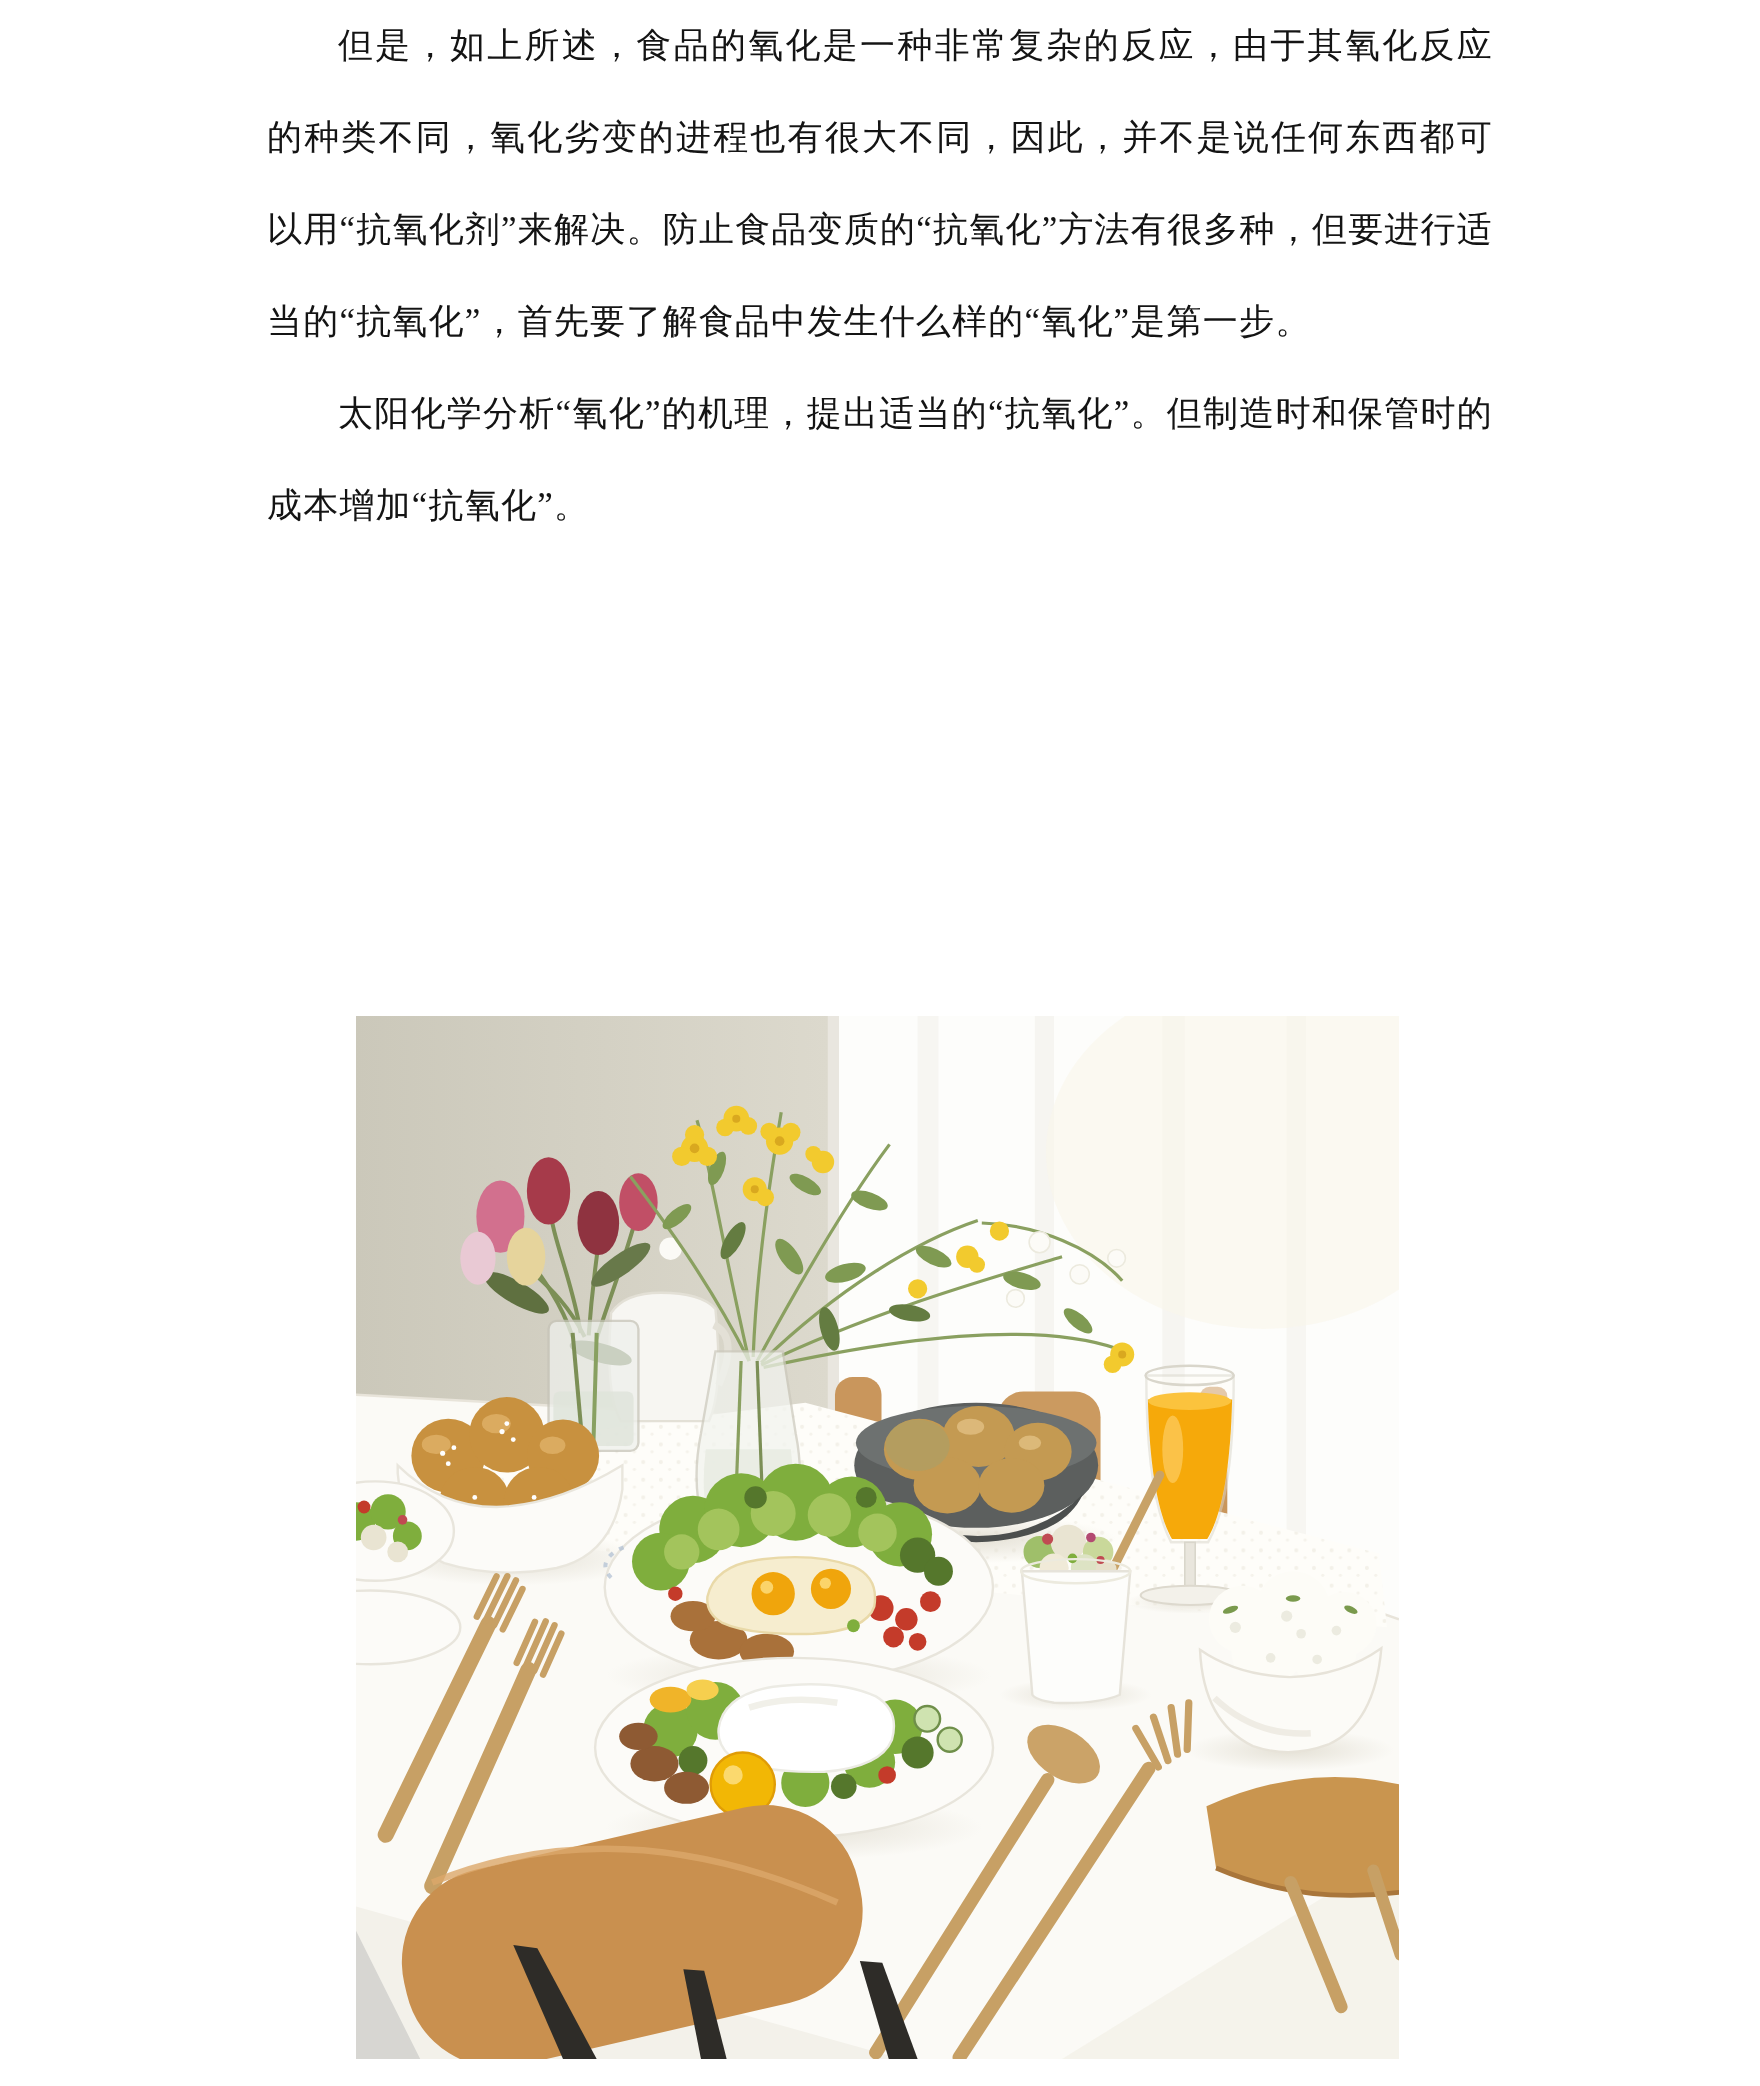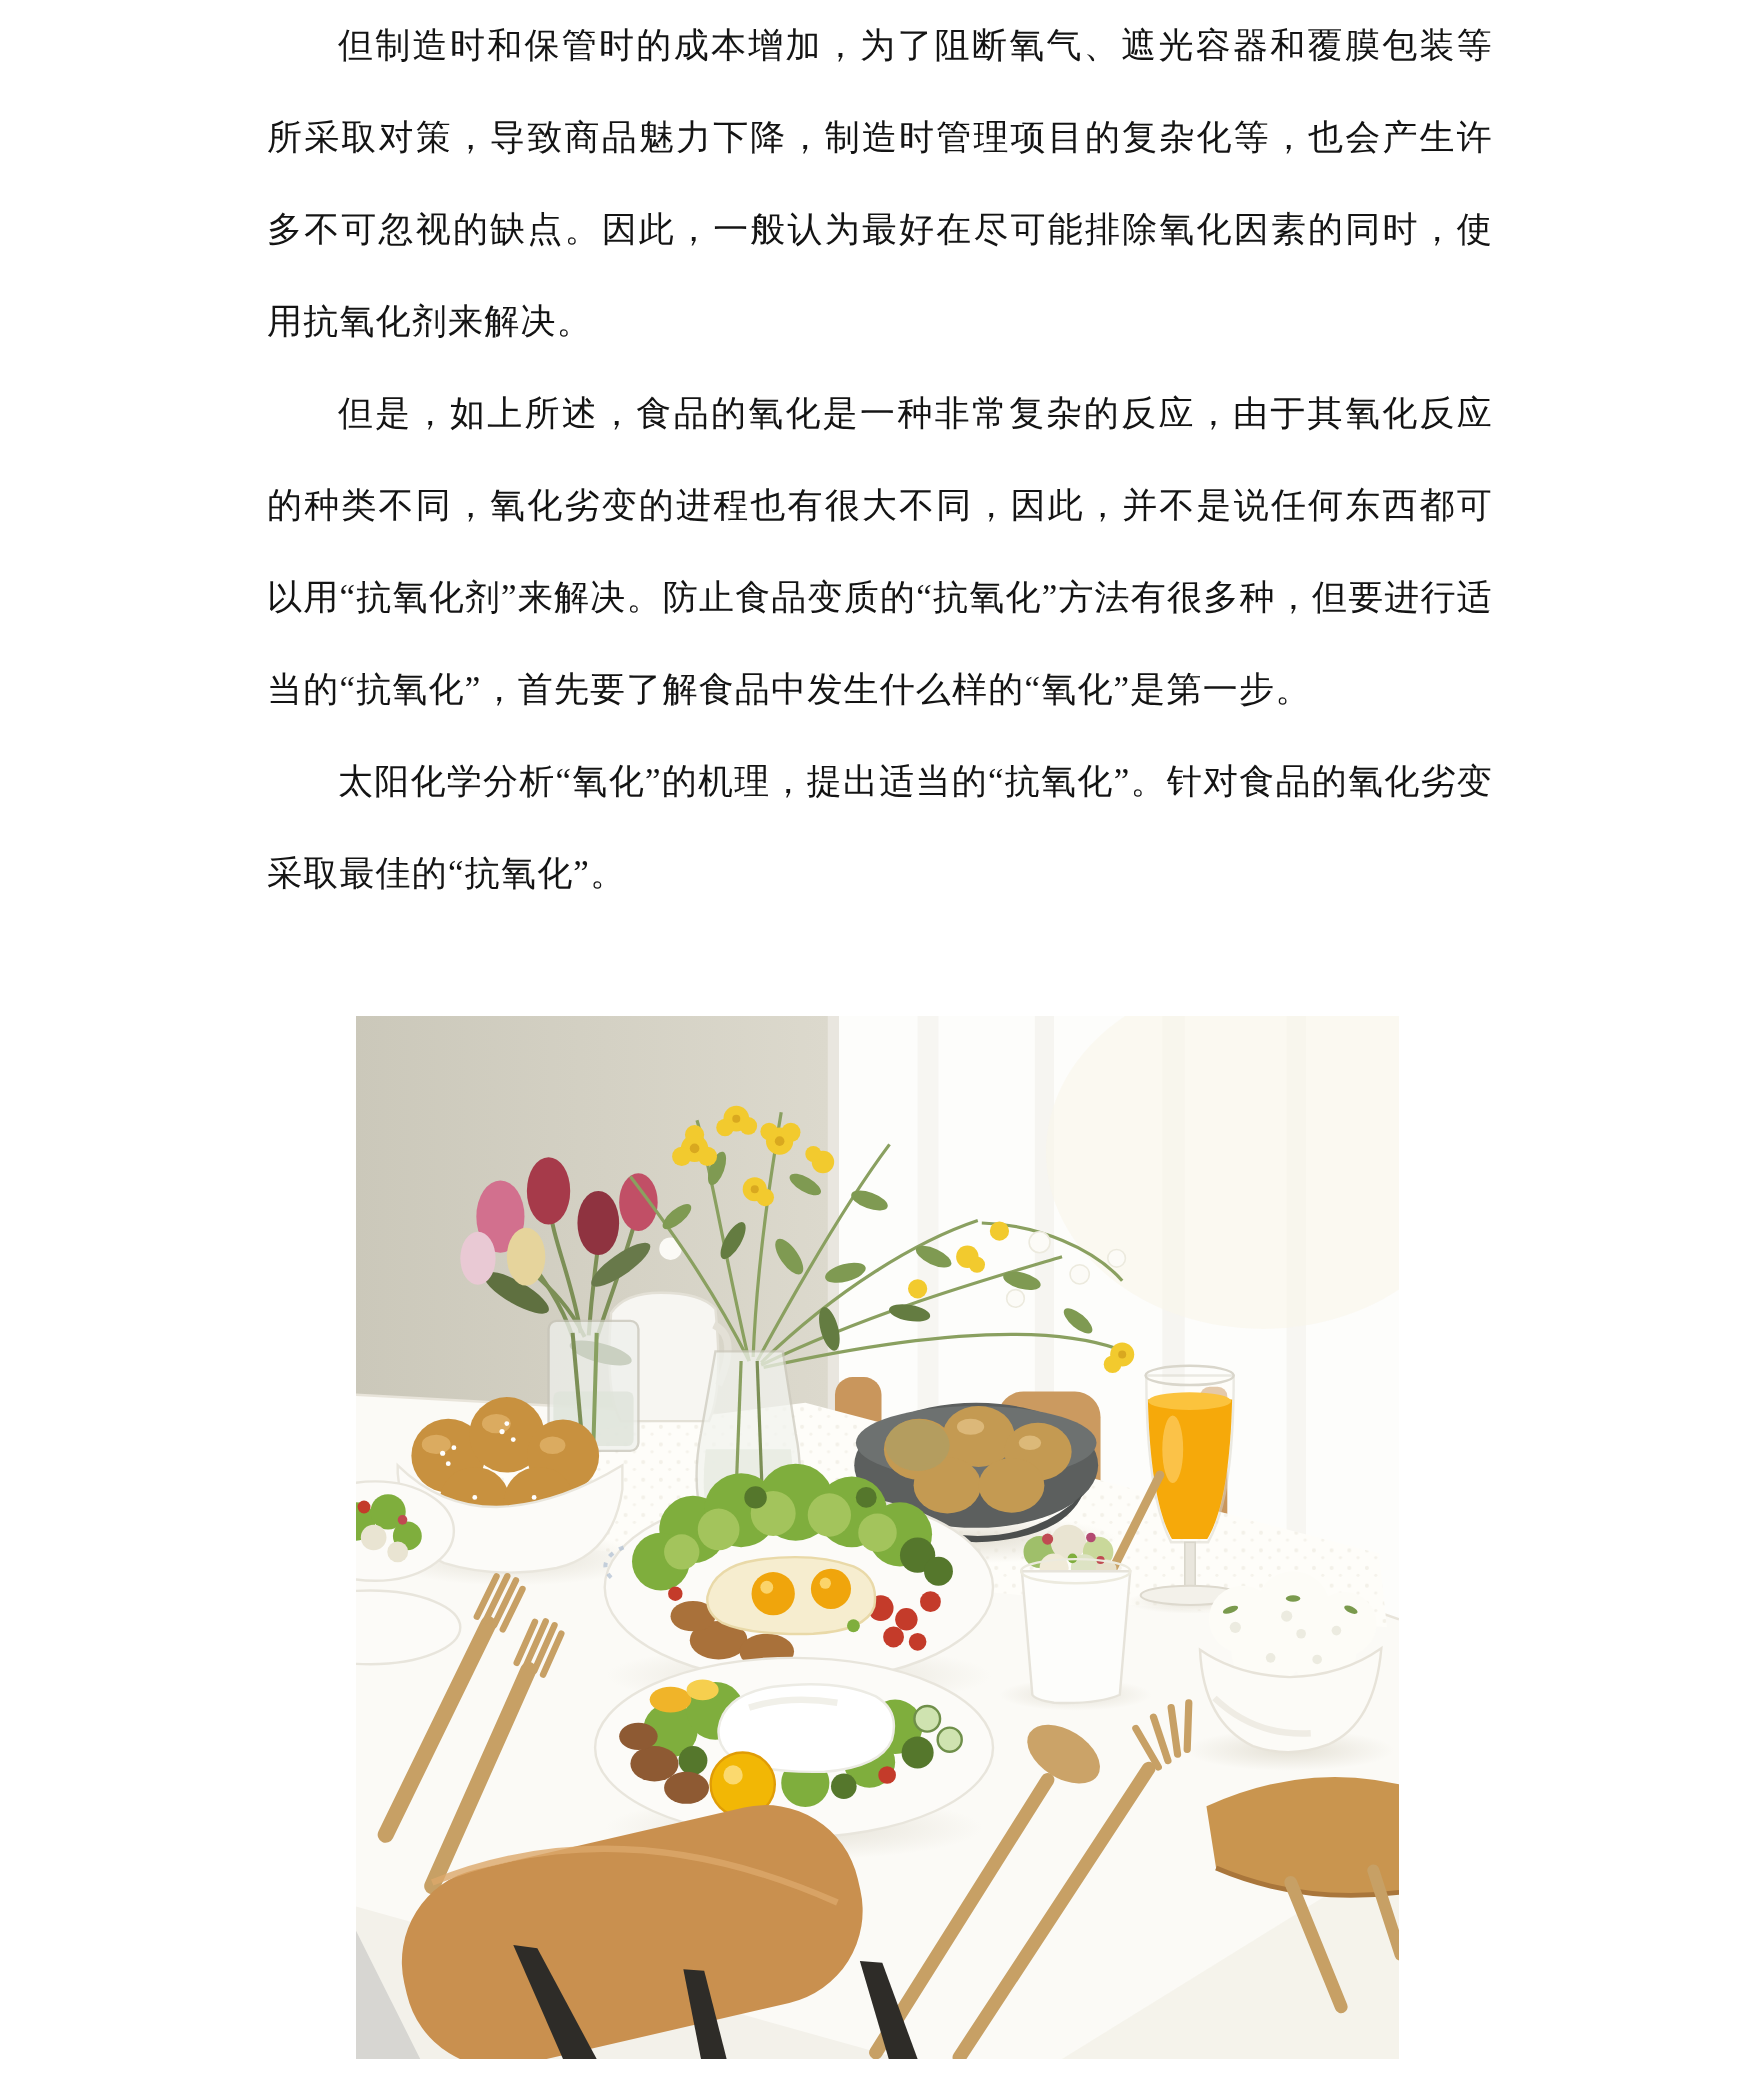--- a/index.html
+++ b/index.html
@@ -14,23 +14,22 @@
     margin:0;position:absolute;left:356px;top:1016px;
     width:1043px;height:1043px;overflow:hidden;background:#fdfdfb;
   }
   figure.photo svg{display:block;}
 </style>
 </head>
 <body>
 
 <main>
   <section class="text-block">
-    <p>但制造时和保管时的成本增加，为了阻断氧气、遮光容器和覆膜包装等所采取对策，导致商品魅力下降，制造时管理项目的复杂化等，也会产生许多不可忽视的缺点。因此，一般认为最好在尽可能排除氧化因素的同时，使用抗氧化剂来解决。</p>
     <p>但是，如上所述，食品的氧化是一种非常复杂的反应，由于其氧化反应的种类不同，氧化劣变的进程也有很大不同，因此，并不是说任何东西都可以用“抗氧化剂”来解决。防止食品变质的“抗氧化”方法有很多种，但要进行适当的“抗氧化”，首先要了解食品中发生什么样的“氧化”是第一步。</p>
-    <p>太阳化学分析“氧化”的机理，提出适当的“抗氧化”。针对食品的氧化劣变采取最佳的“抗氧化”。</p>
+    <p>太阳化学分析“氧化”的机理，提出适当的“抗氧化”。但制造时和保管时的成本增加“抗氧化”。</p>
   </section>
 
   <figure class="photo">
     <svg width="1043" height="1043" viewBox="0 0 1300 1300" xmlns="http://www.w3.org/2000/svg">
       <defs>
         <linearGradient id="wallg" x1="0" y1="0" x2="1" y2="0">
           <stop offset="0" stop-color="#cbc8ba"></stop>
             <stop offset="1" stop-color="#dcd9cd"></stop>
         </linearGradient>
         <radialGradient id="sh">

